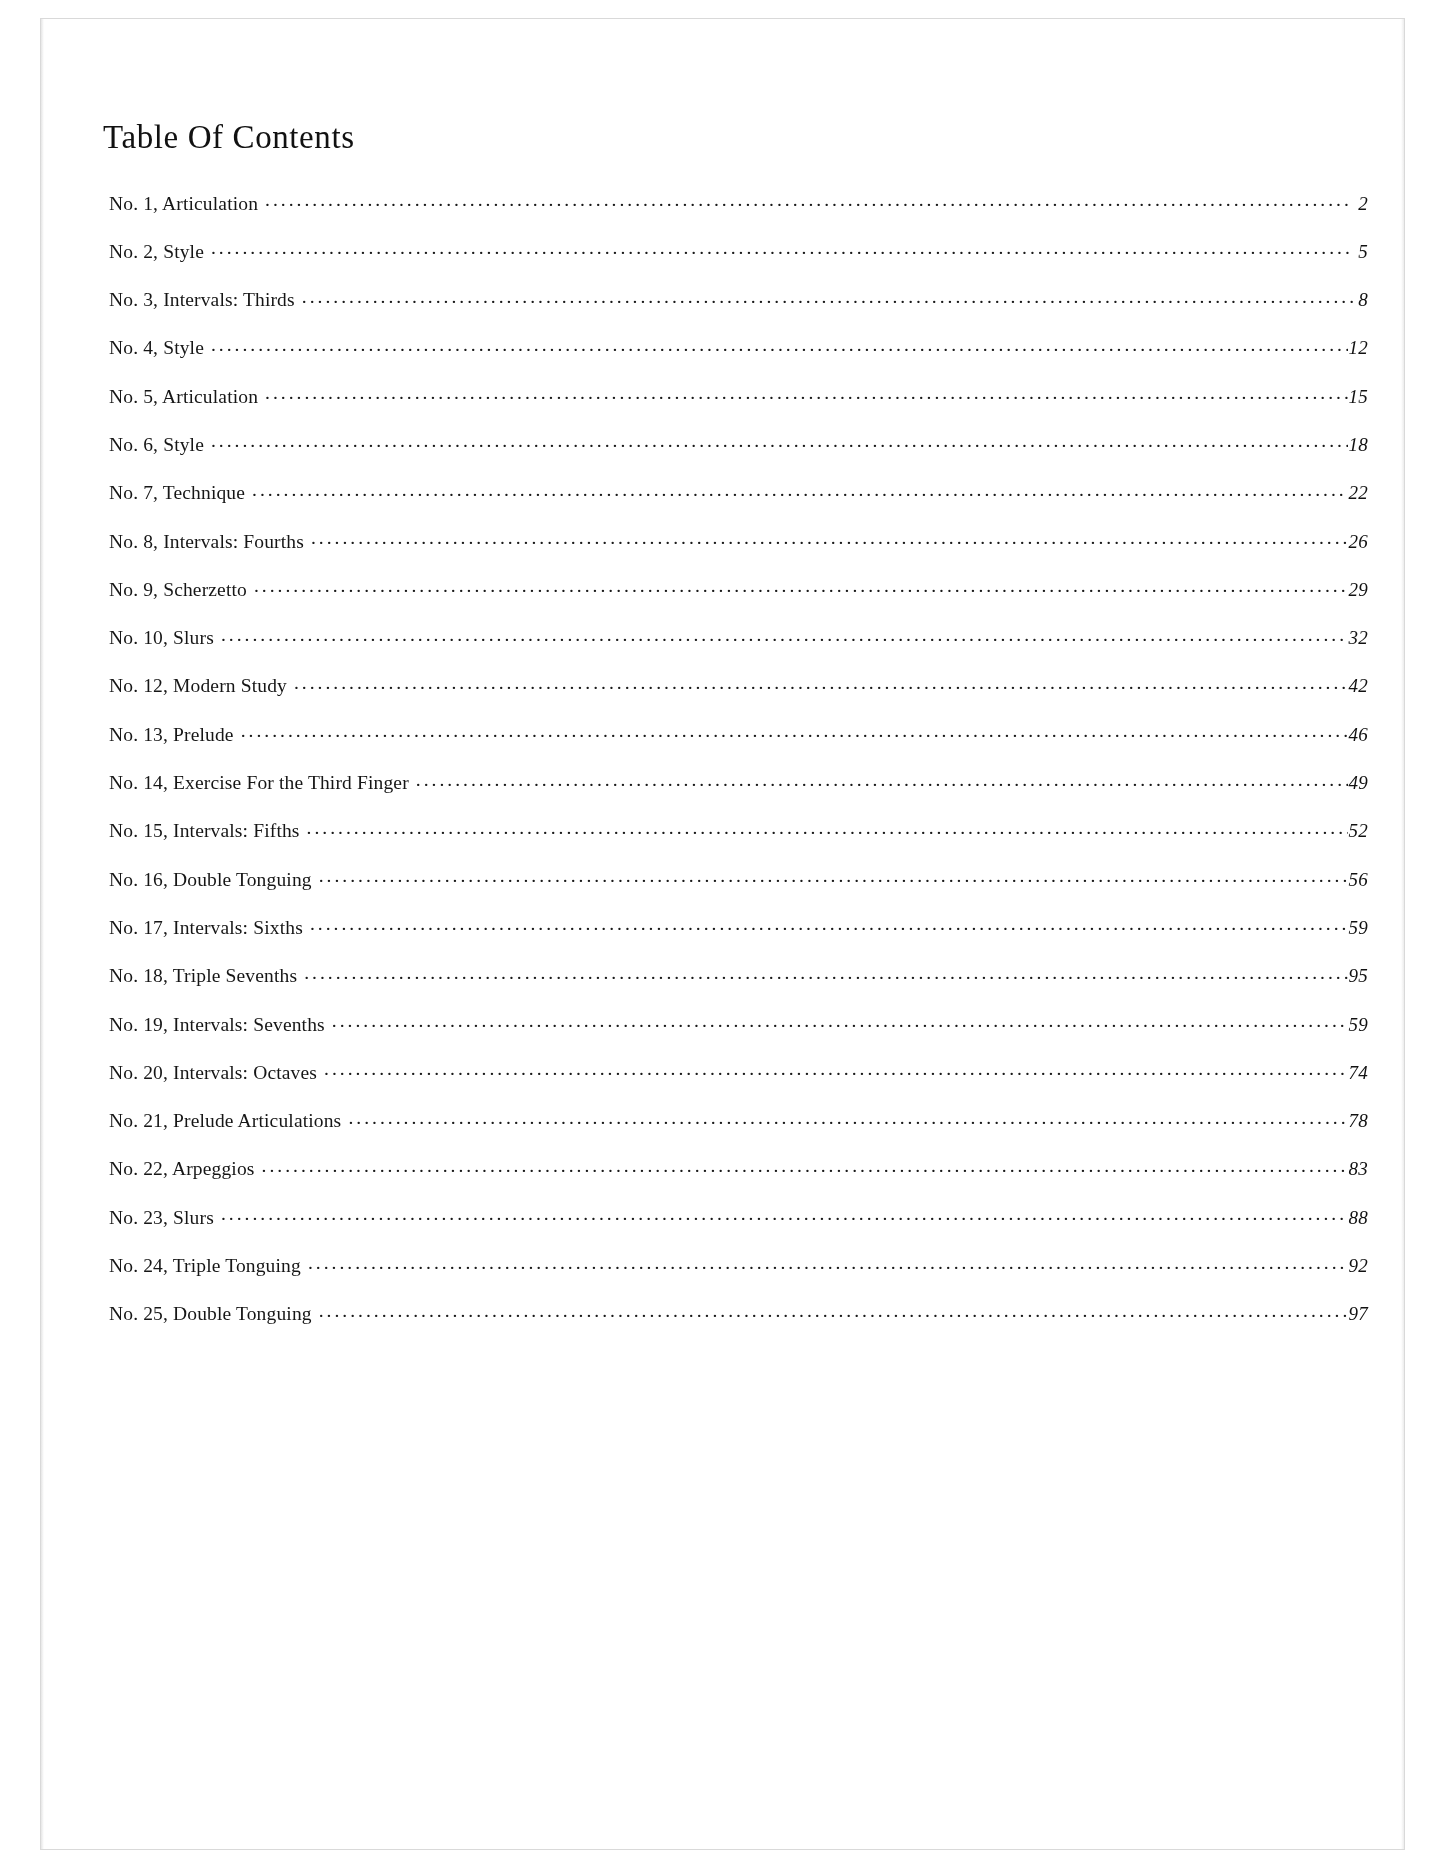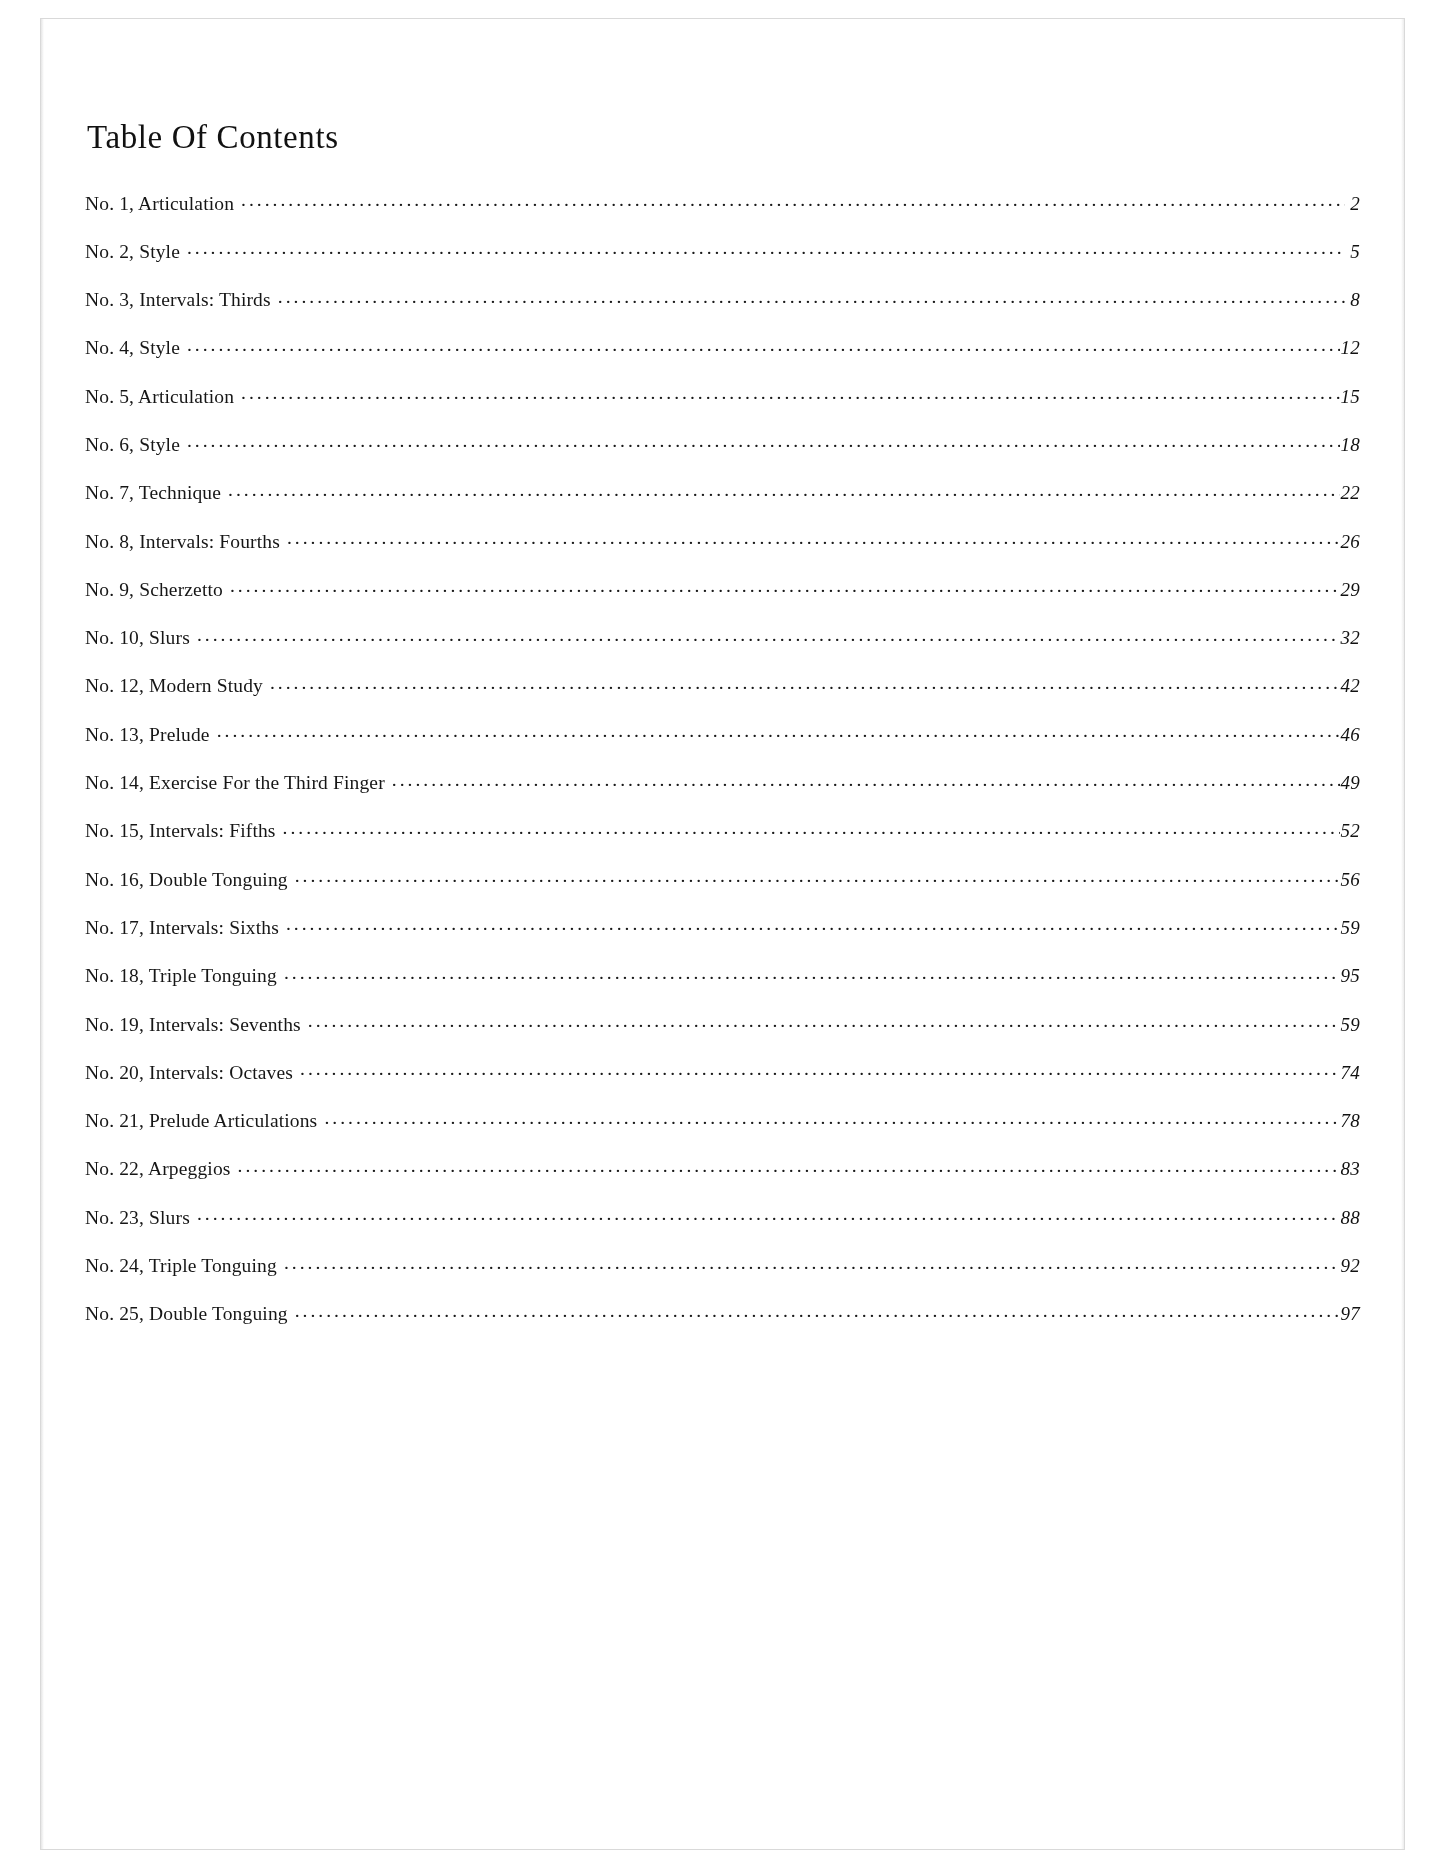--- a/index.html
+++ b/index.html
@@ -41,38 +41,38 @@
     position: absolute;
     right: 0;
     top: 0;
     width: 3px;
     height: 100%;
     background: linear-gradient(to left, #ececec, #ffffff);
   }
 
   #content {
     position: absolute;
-    left: 44px;
+    left: 60px;
     top: 100px;
     width: 1275px;
   }
 
   #toc-title {
     font-family: "Liberation Serif", "DejaVu Serif", serif;
     font-size: 33px;
     font-weight: 400;
     letter-spacing: 0.6px;
     color: #111111;
     margin: 0 0 34px 0;
     padding-left: 2px;
   }
 
   #toc-list {
     list-style: none;
-    margin: 0;
+    margin: 8px;
     padding: 0;
   }
 
   .toc-entry {
     display: flex;
     align-items: baseline;
     width: 100%;
     font-size: 19.5px;
     line-height: 1;
     height: 48.3px;
@@ -199,21 +199,21 @@
           <span class="toc-entry-title">No. 16, Double Tonguing</span>
           <span class="toc-leader"></span>
           <span class="toc-page">56</span>
         </li>
         <li class="toc-entry">
           <span class="toc-entry-title">No. 17, Intervals: Sixths</span>
           <span class="toc-leader"></span>
           <span class="toc-page">59</span>
         </li>
         <li class="toc-entry">
-          <span class="toc-entry-title">No. 18, Triple Tonguing</span>
+          <span class="toc-entry-title">No. 18, Triple Sevenths</span>
           <span class="toc-leader"></span>
           <span class="toc-page">95</span>
         </li>
         <li class="toc-entry">
           <span class="toc-entry-title">No. 19, Intervals: Sevenths</span>
           <span class="toc-leader"></span>
           <span class="toc-page">59</span>
         </li>
         <li class="toc-entry">
           <span class="toc-entry-title">No. 20, Intervals: Octaves</span>

